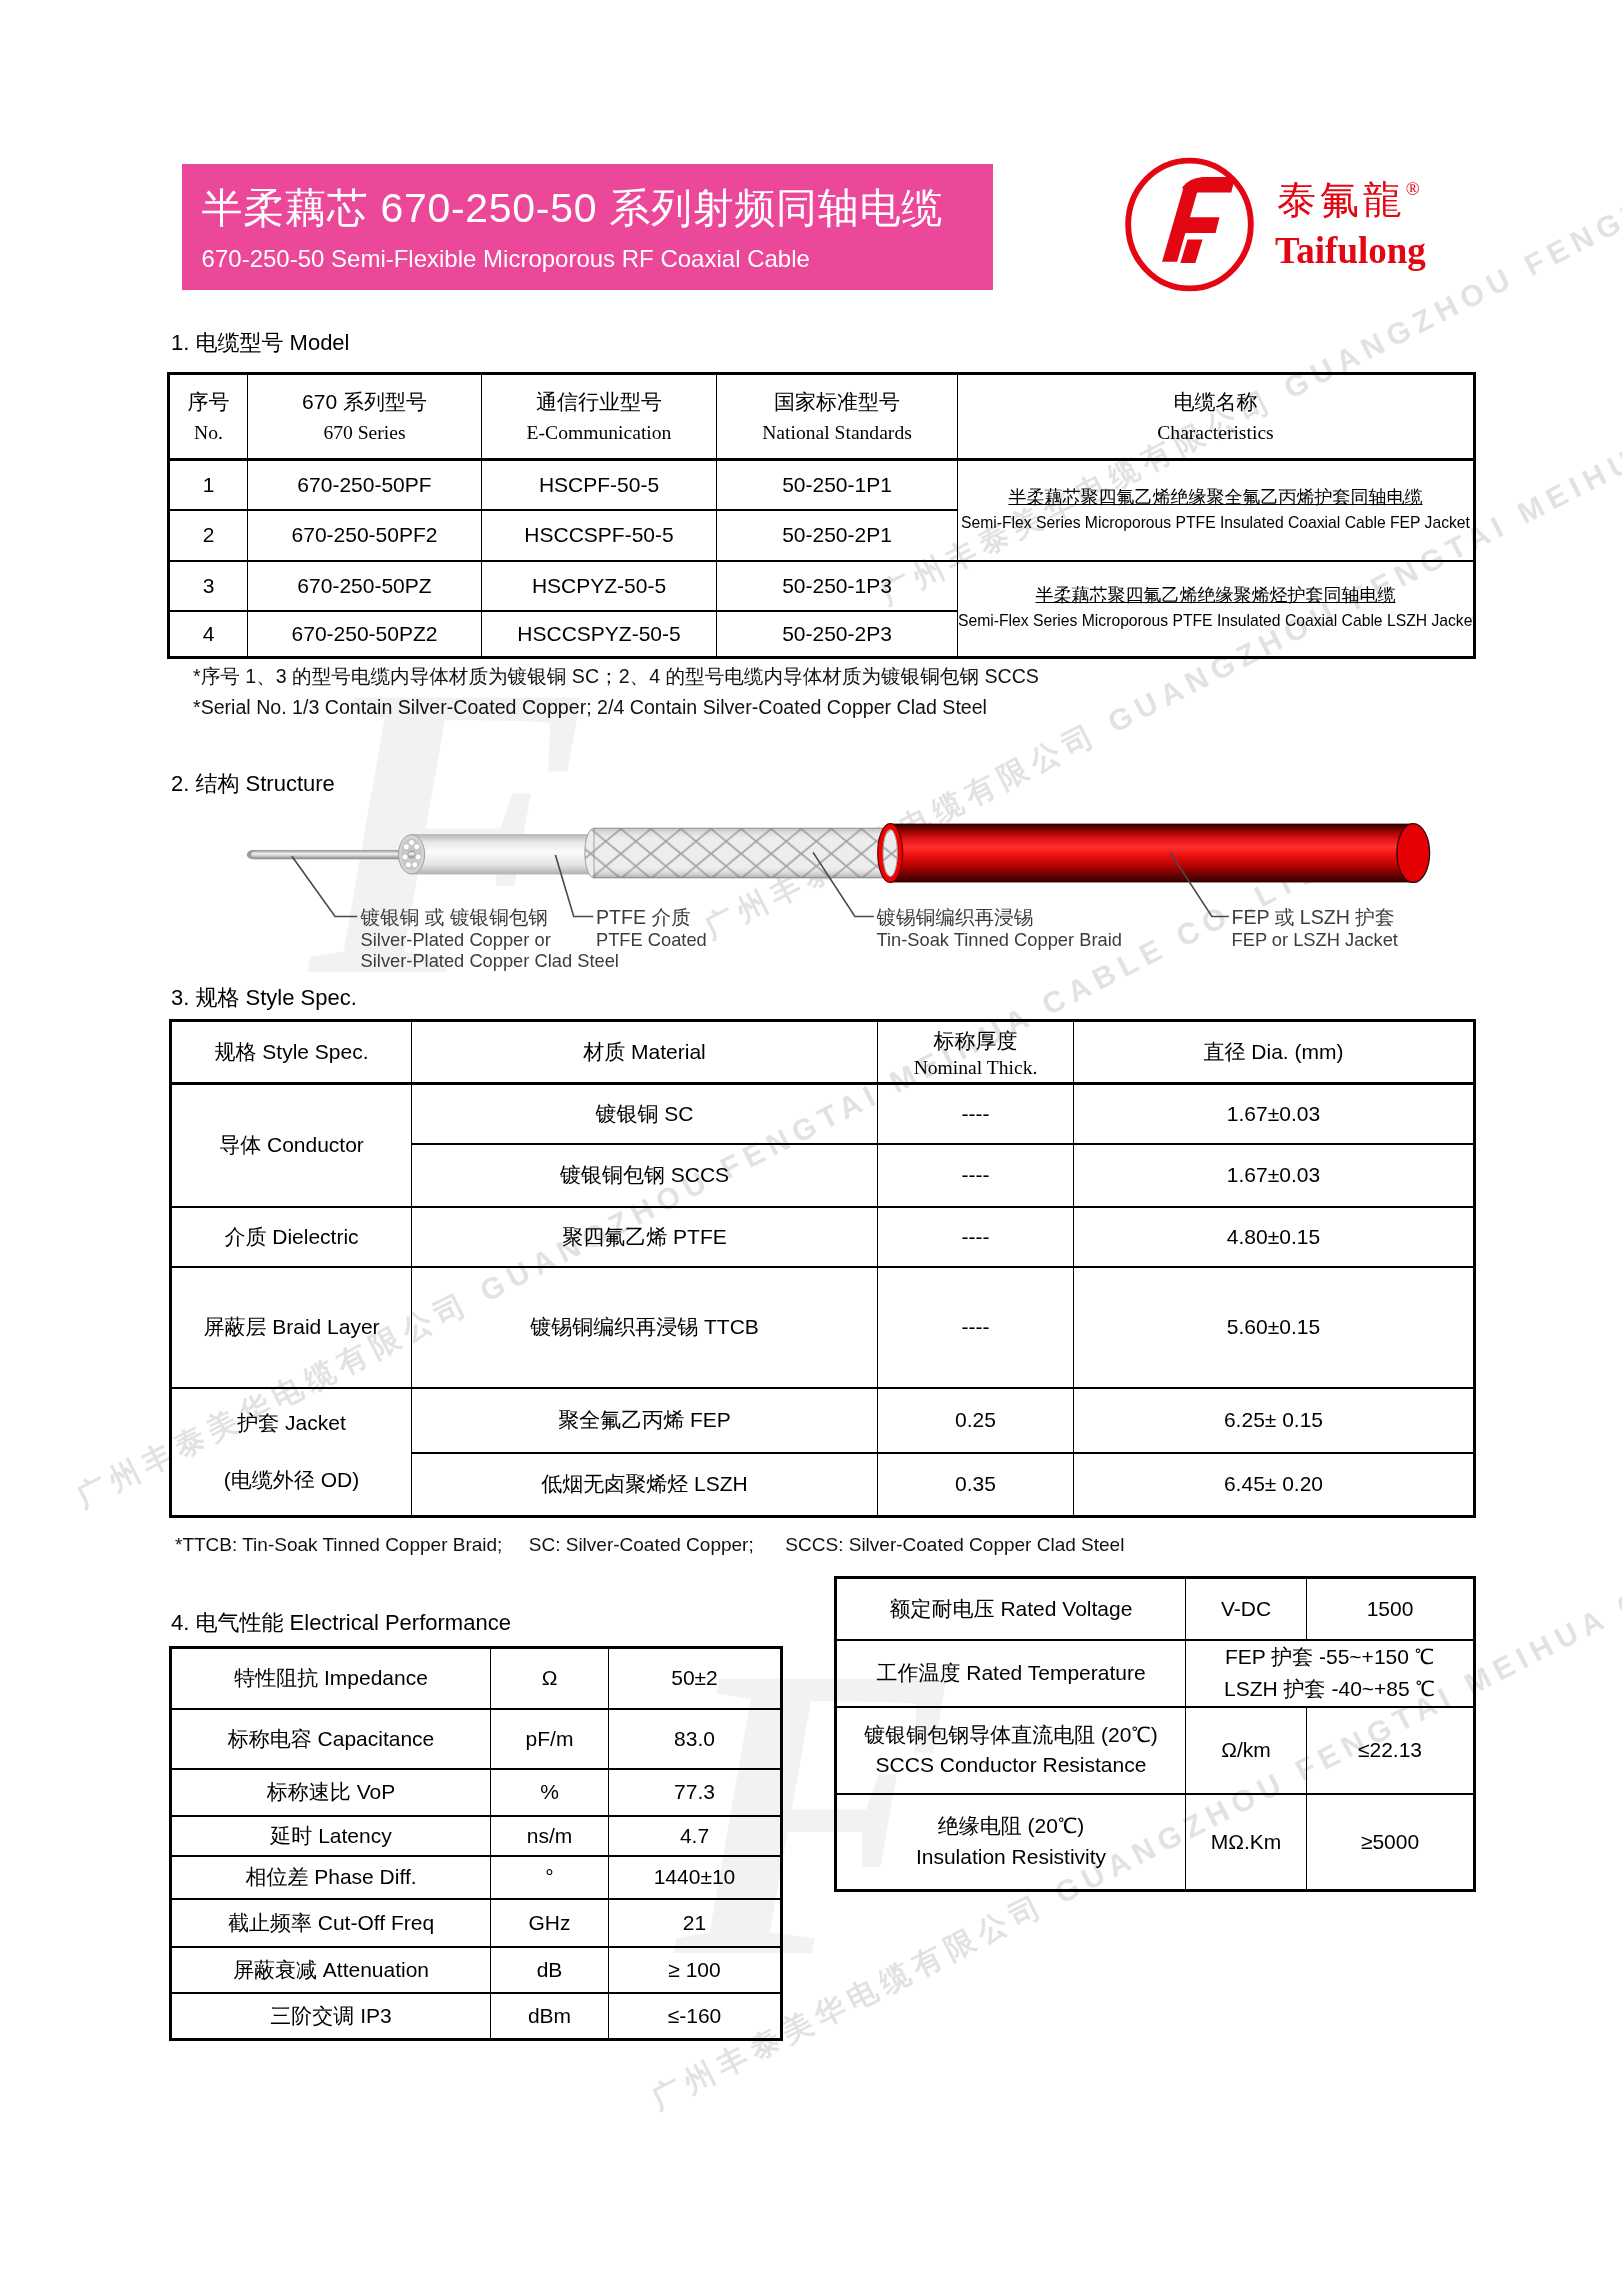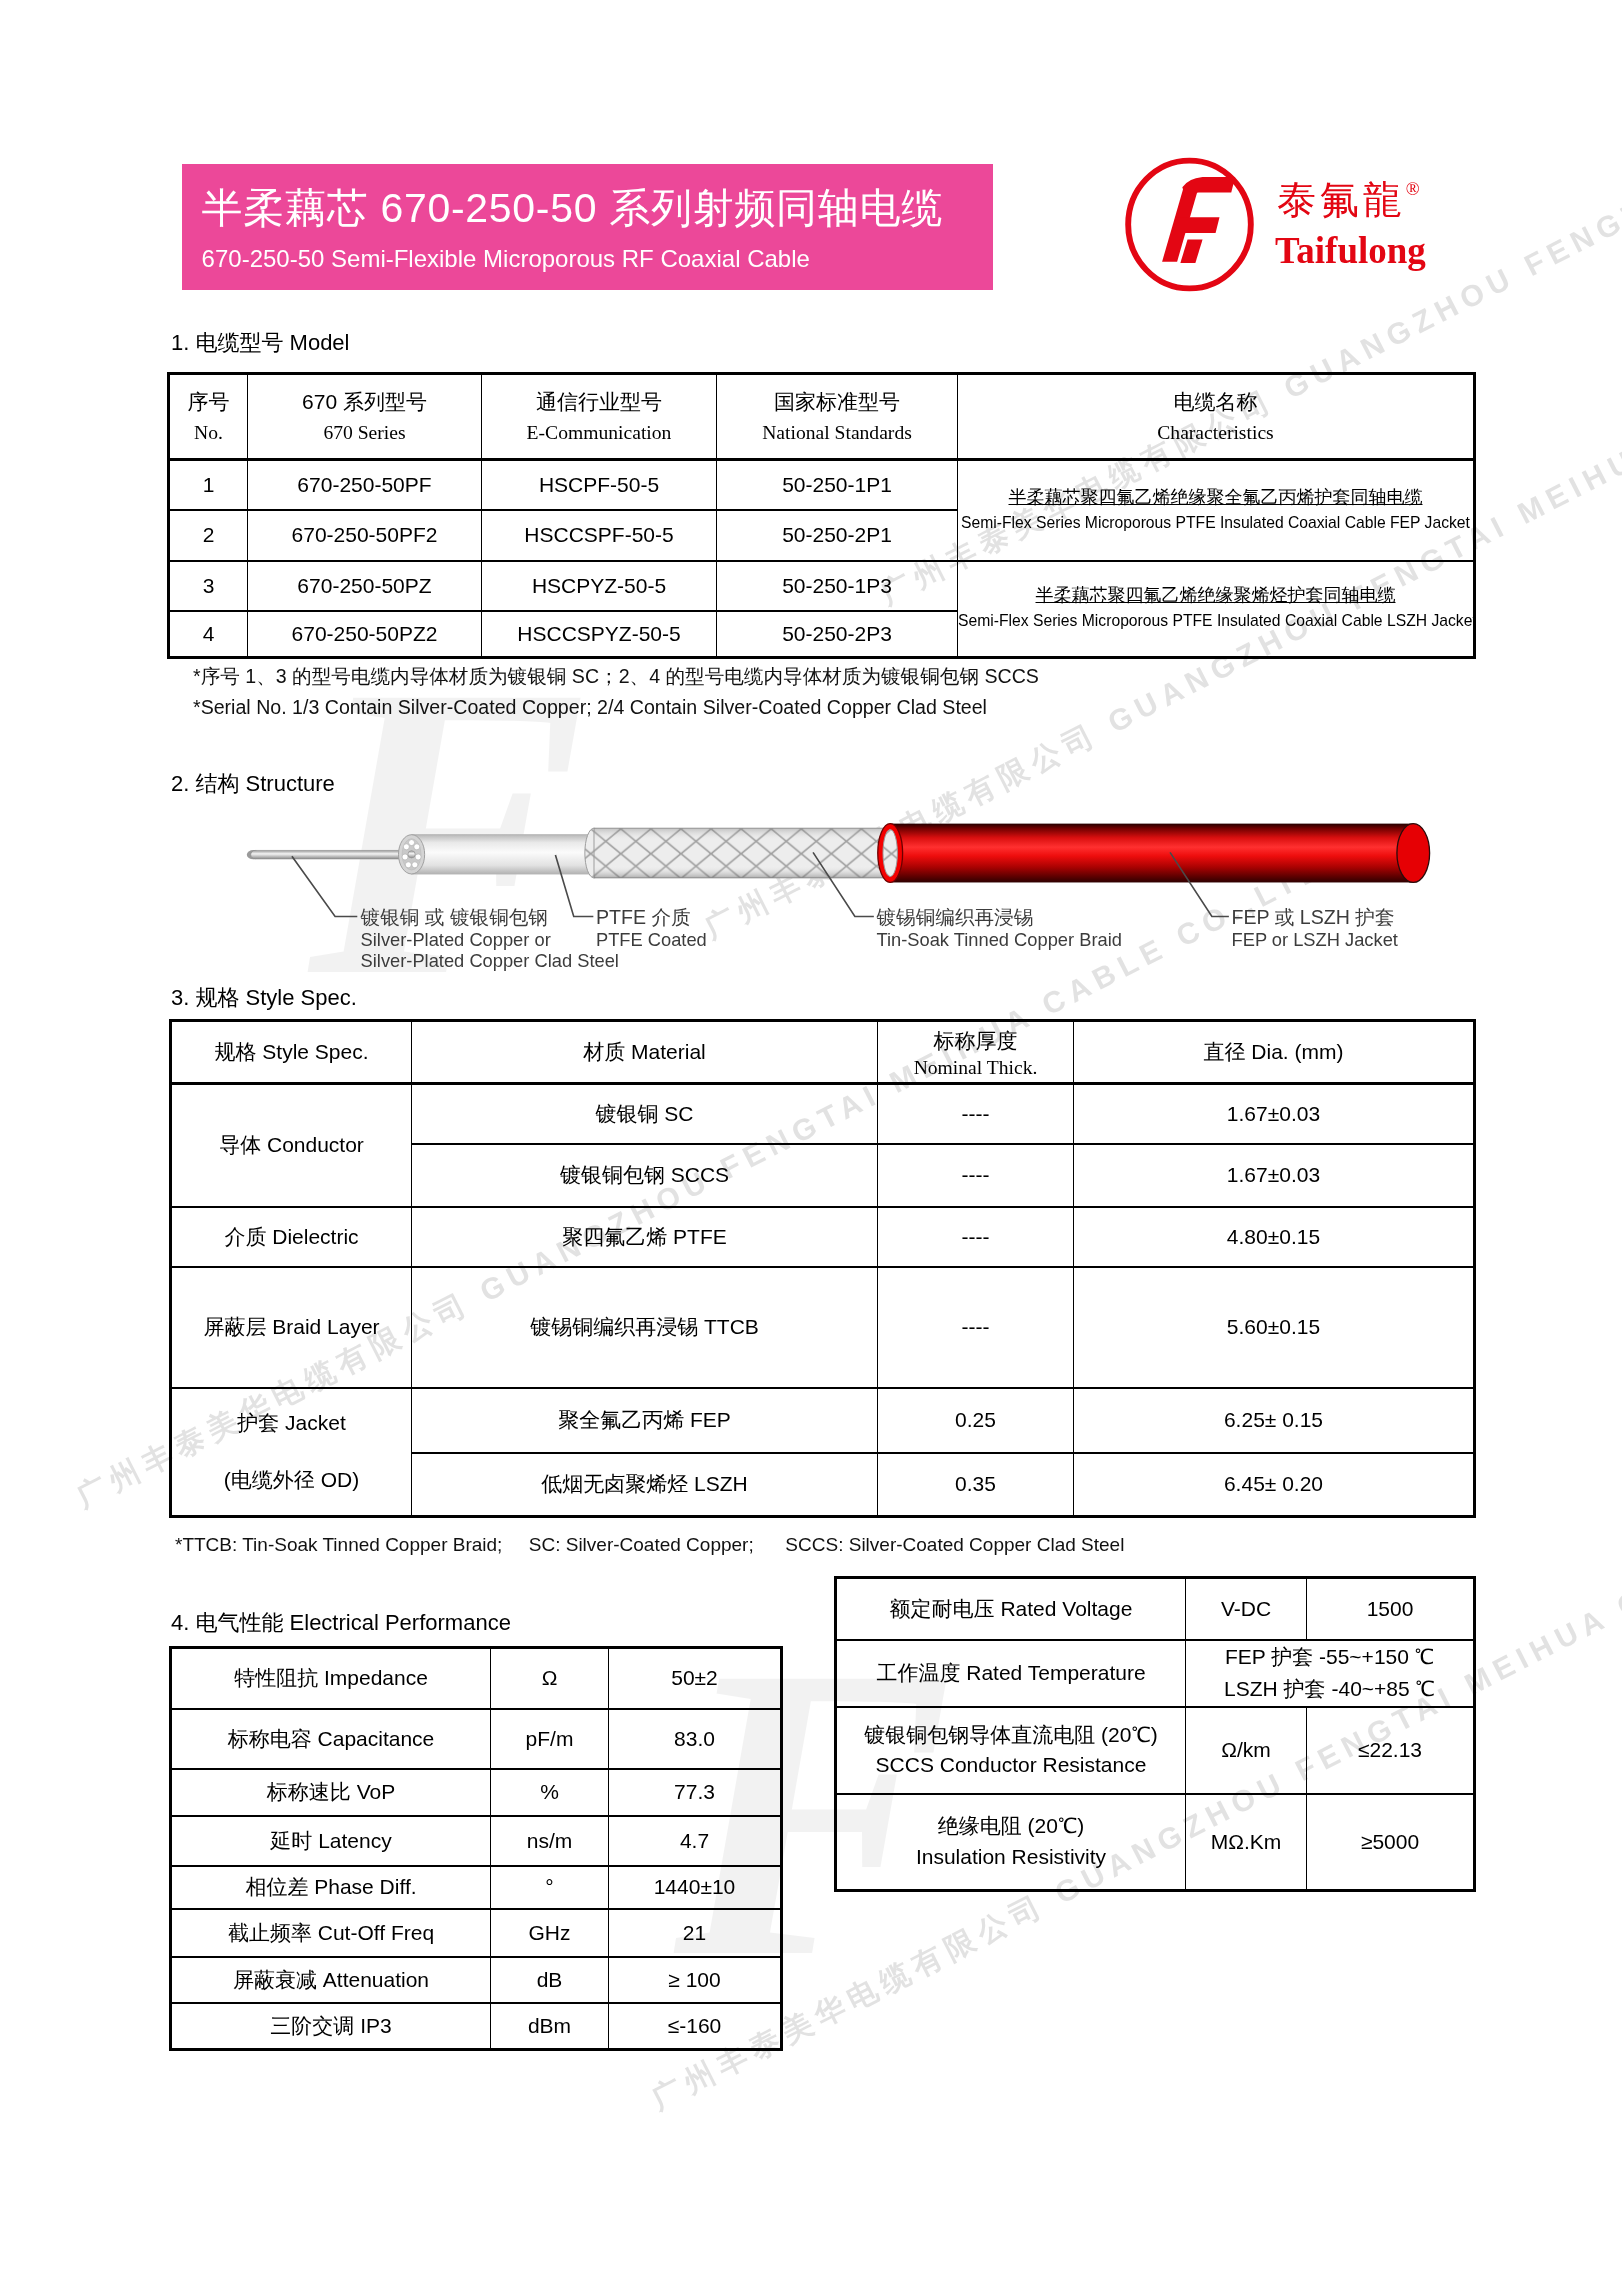--- a/index.html
+++ b/index.html
@@ -325,21 +325,21 @@
     <tr style="height:60px">
       <td class="lbl">标称电容 Capacitance</td>
       <td>pF/m</td>
       <td>83.0</td>
     </tr>
     <tr style="height:47px">
       <td class="lbl">标称速比 VoP</td>
       <td>%</td>
       <td>77.3</td>
     </tr>
-    <tr style="height:50px">
+    <tr style="height:40px">
       <td class="lbl">延时 Latency</td>
       <td>ns/m</td>
       <td>4.7</td>
     </tr>
     <tr style="height:43px">
       <td class="lbl">相位差 Phase Diff.</td>
       <td>°</td>
       <td>1440±10</td>
     </tr>
     <tr style="height:48px">

